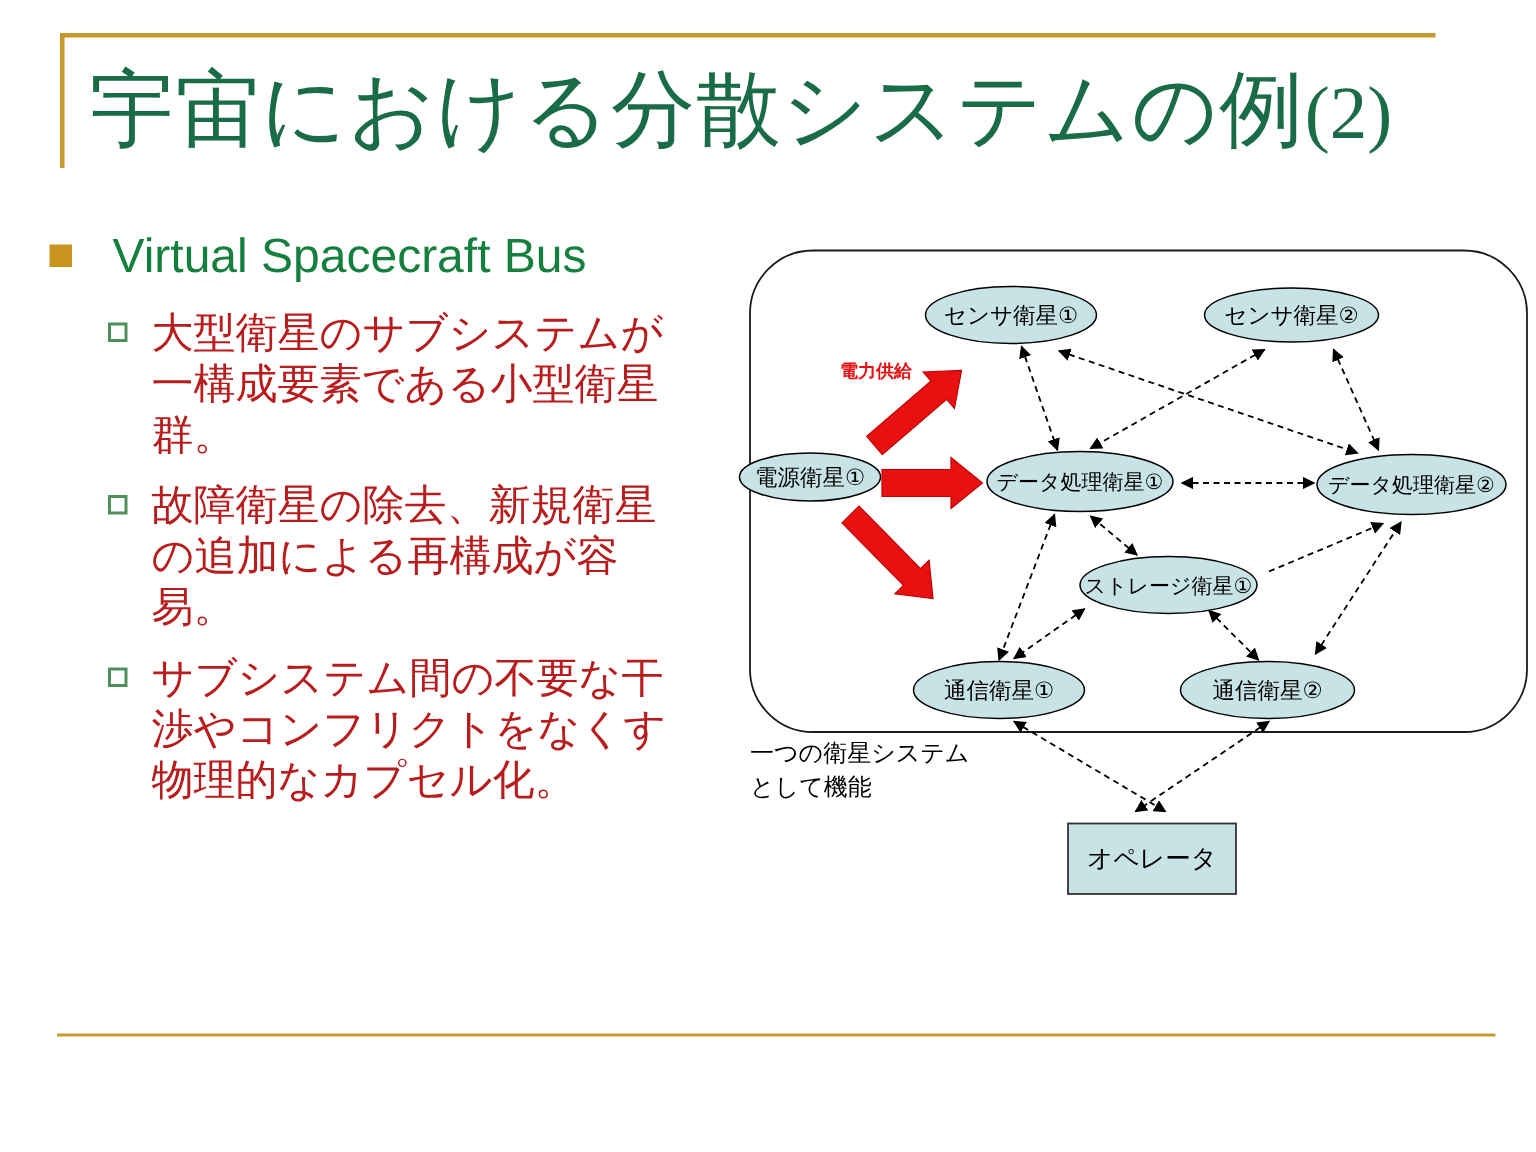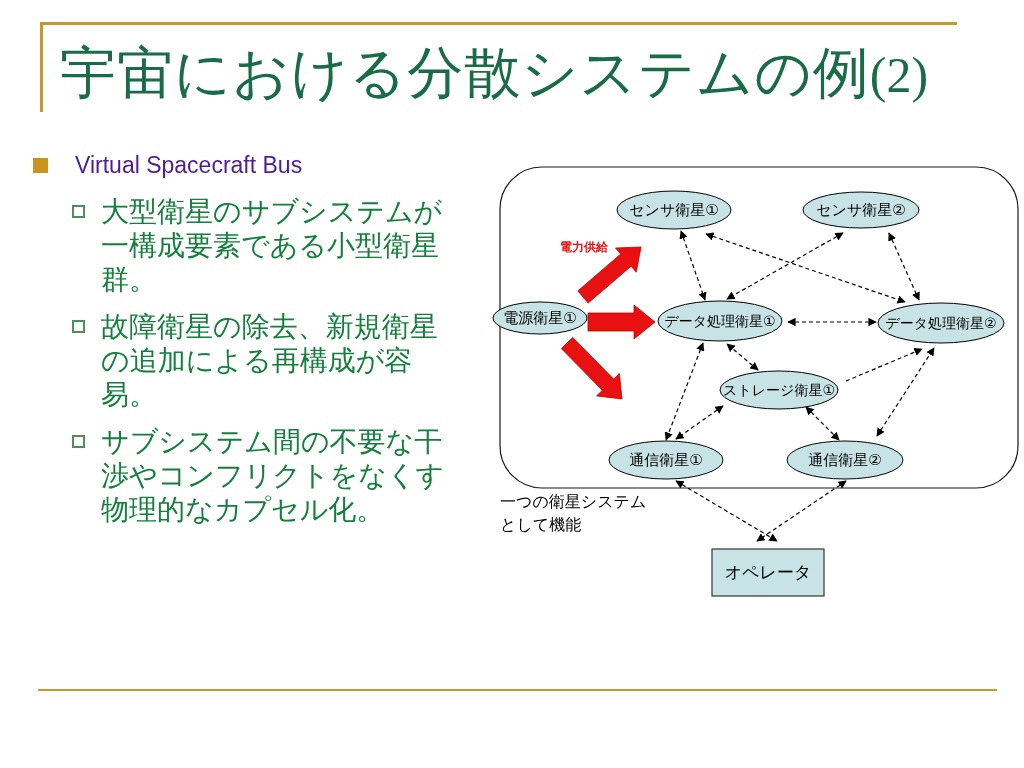--- a/index.html
+++ b/index.html
@@ -22,27 +22,27 @@
   }
   .title .suffix{
     font-family:"Liberation Serif","DejaVu Serif",serif;
     font-size:50px;letter-spacing:0;
   }
 
   
   .content{position:absolute;left:33px;top:152px;width:440px;}
   .row-l1{display:flex;align-items:center;margin-bottom:16px;}
   .sq-gold{width:15px;height:15px;background:#C8941F;flex:none;margin-right:27px;}
-  .l1-text{font-size:23px;color:#4c1d95;}
+  .l1-text{font-size:32px;color:#15803d;}
   .item{display:flex;align-items:flex-start;margin-bottom:13px;}
   .sq-green{
     width:9px;height:9px;border:2px solid #4E8F5C;background:#fff;
     flex:none;margin-left:39px;margin-top:10px;margin-right:16px;
   }
-  .item-text{font-size:28px;line-height:34px;color:#15803d;width:352px;}
+  .item-text{font-size:28px;line-height:34px;color:#b91c1c;width:352px;}
 
   
   .diagram{position:absolute;left:470px;top:160px;width:554px;height:470px;}
   .node-label{font-size:15px;fill:#000;}
   .node-label-sm{font-size:14px;fill:#000;}
   .caption-text{font-size:16px;fill:#000;}
   .power-label{font-size:12px;font-weight:bold;fill:#E81010;}
   .op-label{font-size:17px;fill:#000;}
   .link{stroke:#000;stroke-width:1.2;stroke-dasharray:4 3;fill:none;}
   .node{fill:#C8E3E6;stroke:#000;stroke-width:1;}

